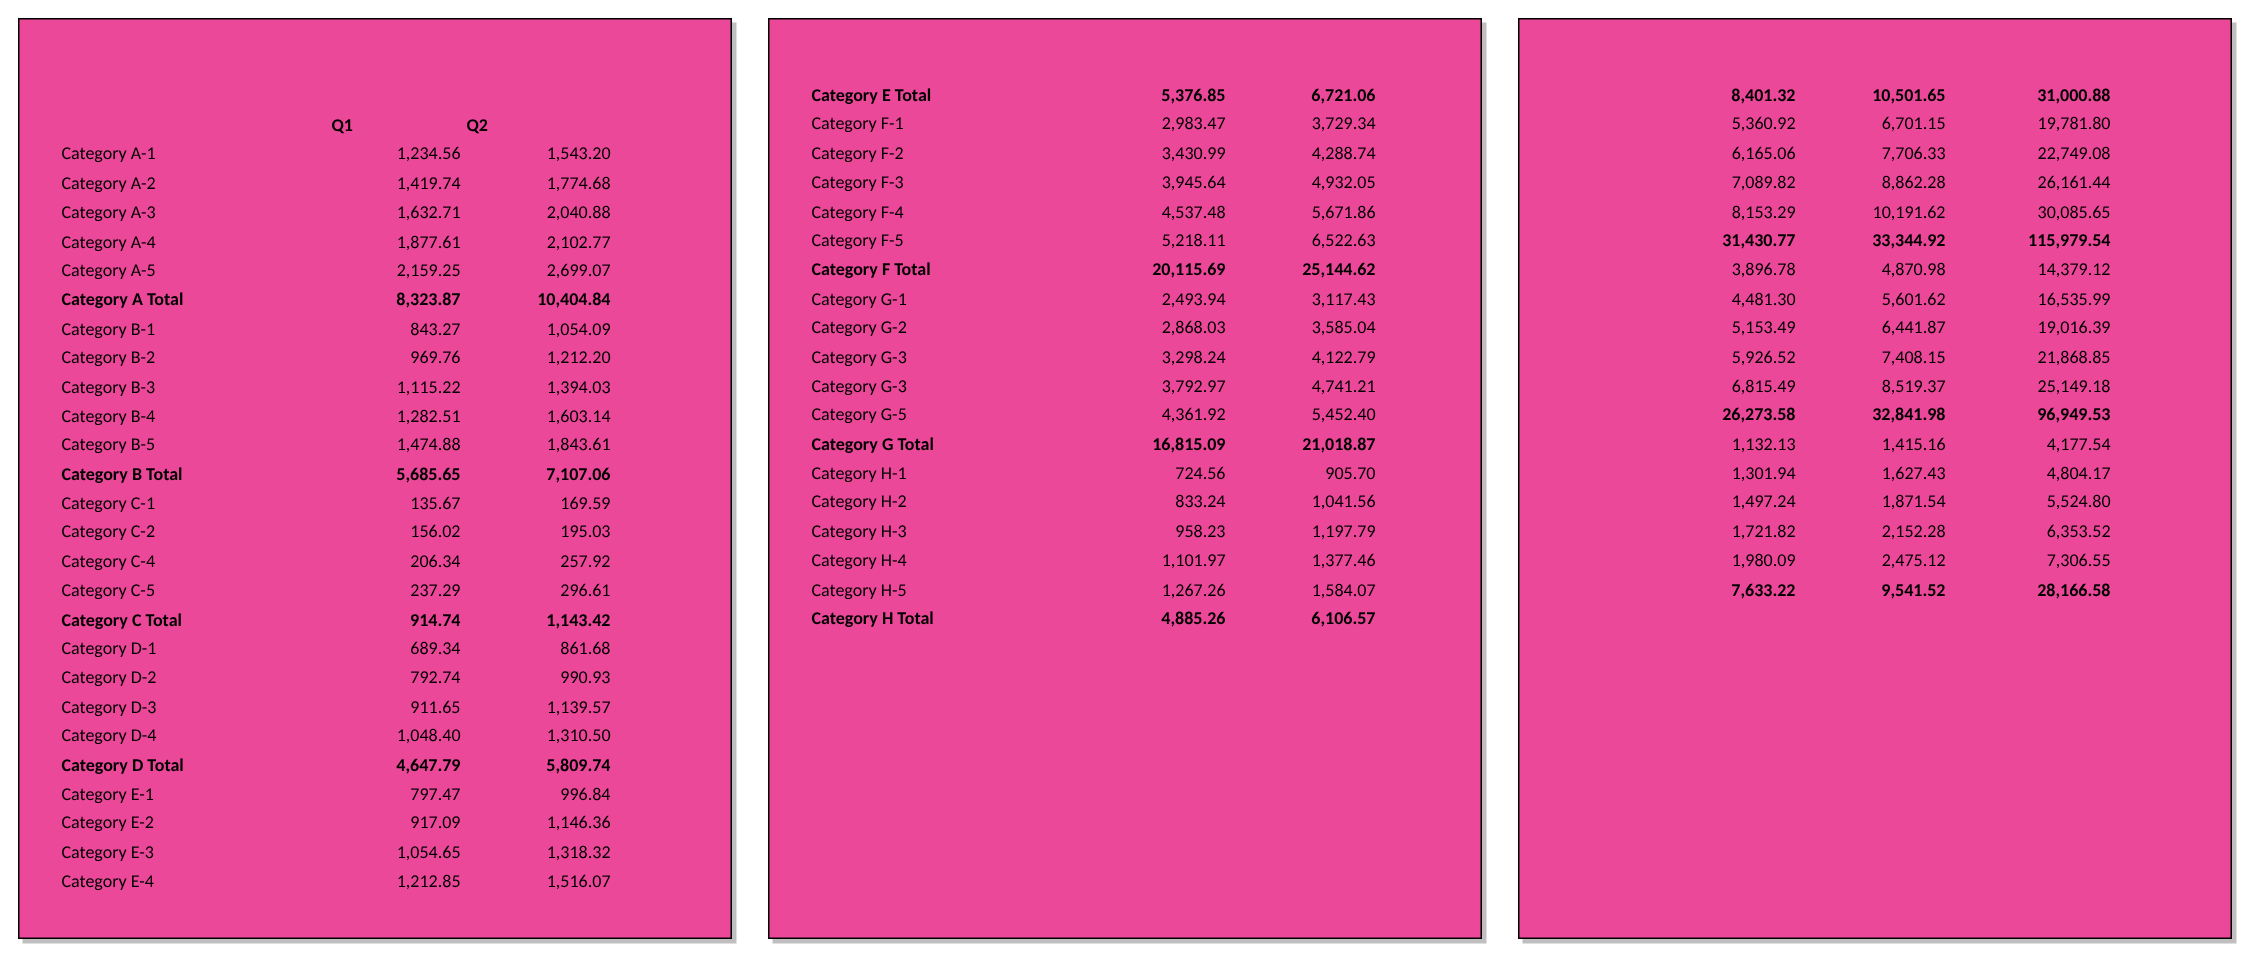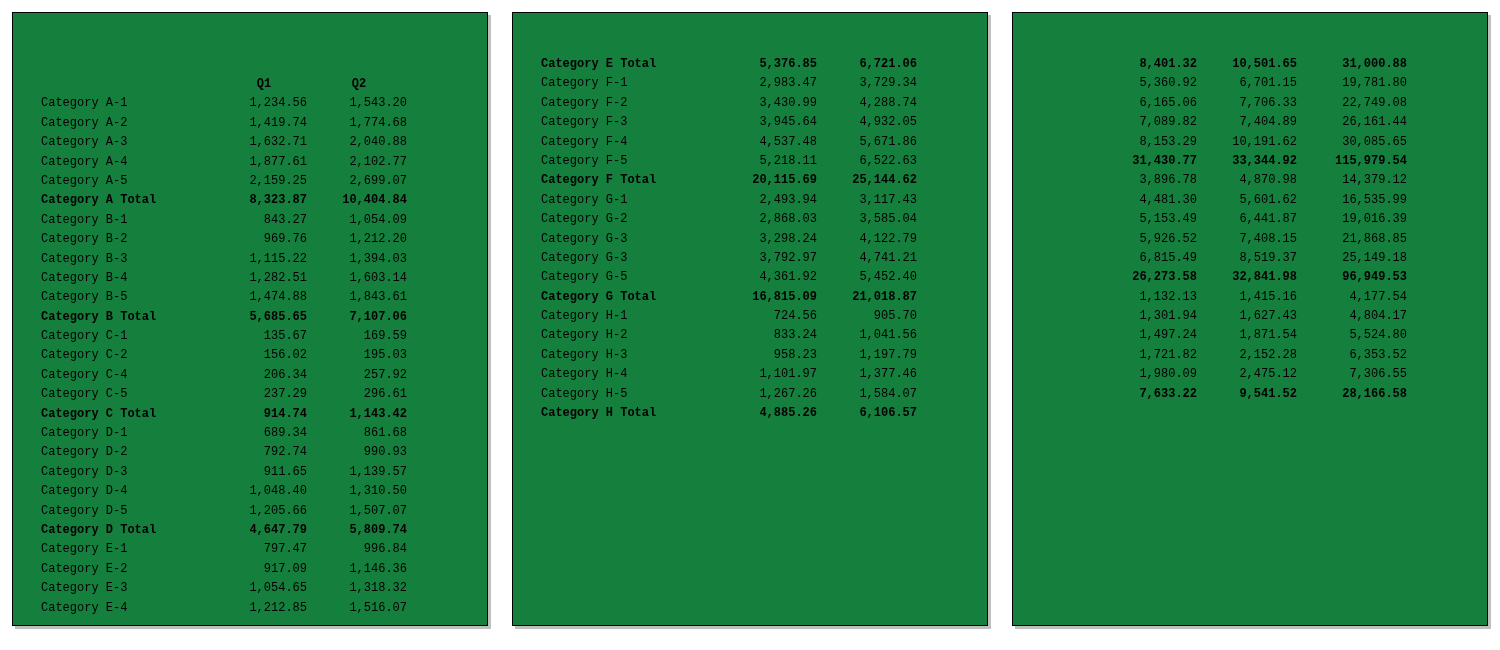--- a/index.html
+++ b/index.html
@@ -14,42 +14,41 @@
     display: flex;
     gap: 24px;
     padding: 12px;
     box-sizing: border-box;
   }
   .page {
     width: 550px;
     height: 614px;
     border: 1px solid #000;
     box-shadow: 3px 3px 0 0 rgba(0,0,0,0.25);
-    background: #15803d;
+    background: #ec4899;
     box-sizing: border-box;
     padding: 18px 26px 18px 26px;
     overflow: hidden;
-    font-family: Liberation Mono, monospace;
   }
   table {
     border-collapse: collapse;
     width: 100%;
     table-layout: fixed;
   }
   td, th {
     padding: 1px 2px;
     line-height: 1.45;
     vertical-align: bottom;
     white-space: nowrap;
     overflow: hidden;
   }
   .lbl { text-align: left; }
   .num { text-align: right; }
   .bold { font-weight: 700; }
-  .header-cell { font-weight: 700; text-align: center; }
+  .header-cell { font-weight: 700; text-align: left; }
   
   .p1 .c-label { width: 180px; }
   .p1 .c-q1    { width: 90px; }
   .p1 .c-q2    { width: 100px; }
   .p1 .c-rest  { width: auto; }
 
   .p2 .c-label { width: 190px; }
   .p2 .c-q1    { width: 90px; }
   .p2 .c-q2    { width: 100px; }
   .p2 .c-rest  { width: auto; }
@@ -202,26 +201,20 @@
           <tr>
             <td class="lbl">Category D-3</td>
             <td class="num">911.65</td>
             <td class="num">1,139.57</td>
             <td></td>
           </tr>
           <tr>
             <td class="lbl">Category D-4</td>
             <td class="num">1,048.40</td>
             <td class="num">1,310.50</td>
-            <td></td>
-          </tr>
-          <tr>
-            <td class="lbl">Category D-5</td>
-            <td class="num">1,205.66</td>
-            <td class="num">1,507.07</td>
             <td></td>
           </tr>
           <tr class="bold">
             <td class="lbl">Category D Total</td>
             <td class="num">4,647.79</td>
             <td class="num">5,809.74</td>
             <td></td>
           </tr>
           <tr>
             <td class="lbl">Category E-1</td>
@@ -411,21 +404,21 @@
           <tr>
             <td></td>
             <td class="num">6,165.06</td>
             <td class="num">7,706.33</td>
             <td class="num">22,749.08</td>
             <td></td>
           </tr>
           <tr>
             <td></td>
             <td class="num">7,089.82</td>
-            <td class="num">7,404.89</td>
+            <td class="num">8,862.28</td>
             <td class="num">26,161.44</td>
             <td></td>
           </tr>
           <tr>
             <td></td>
             <td class="num">8,153.29</td>
             <td class="num">10,191.62</td>
             <td class="num">30,085.65</td>
             <td></td>
           </tr>

